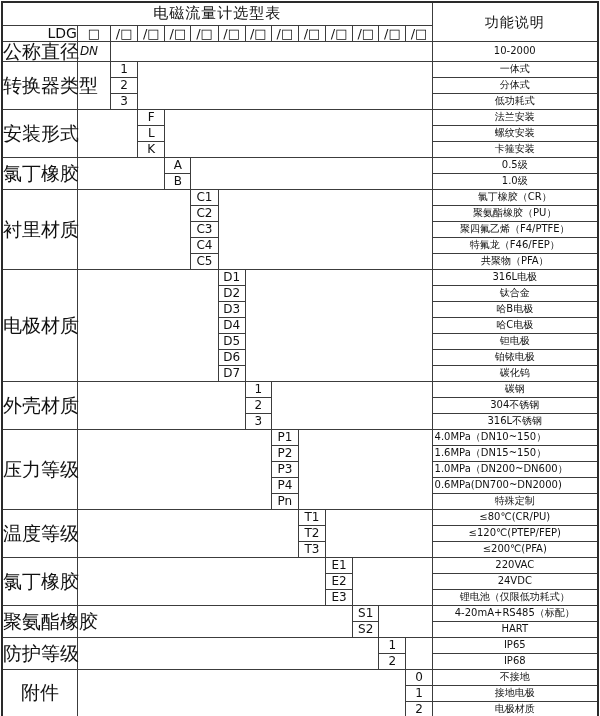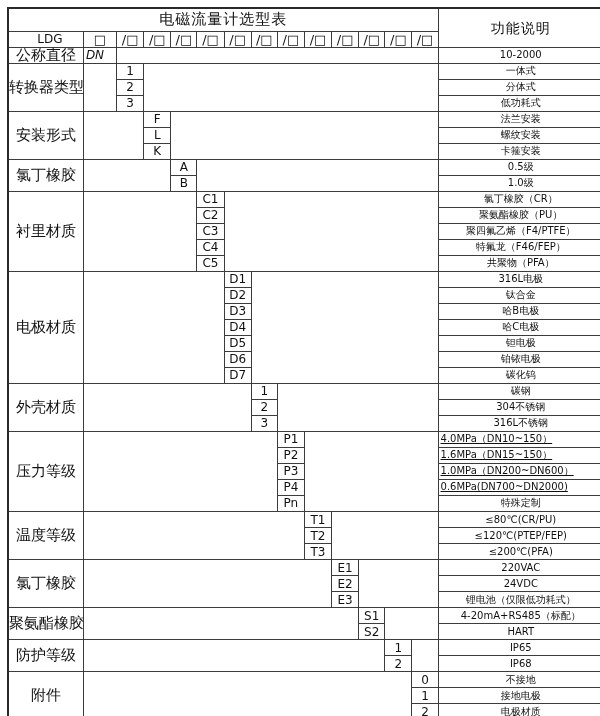--- a/index.html
+++ b/index.html
@@ -1,39 +1,39 @@
 <!DOCTYPE html>
 <html><head>
 <meta charset="utf-8">
 <style>
   html,body { margin:0; padding:0; background:#fff; }
   body { width:600px; font-family:"DejaVu Sans", sans-serif; color:#111; }
-  #wrap { width:514px; height:716px; box-sizing:border-box; padding:7px; }
+  #wrap { width:514px; height:716px; box-sizing:border-box; padding:1px; }
   table#sel-table {
     table-layout:fixed; border-collapse:collapse;
     width:598px; height:714px;
     font-size:13px; color:#111;
   }
   td {
     border:1px solid #3c3c3c;
     padding:0; line-height:1; white-space:nowrap;
     text-align:center; vertical-align:middle;
     overflow:visible;
   }
   table#sel-table { border:2px solid #2a2a2a; }
   td.title-cell   { font-size:15px; letter-spacing:1px; }
   td.fn-header    { font-size:14px; letter-spacing:1px;margin-top:12px; }
-  td.model-prefix { text-align:center; padding-left:8px; font-size:12px; }
+  td.model-prefix { text-align:right; padding-left:8px; font-size:14px; }
   td.box-cell     { font-size:13px; }
   td.slash-cell   { font-size:13px; }
-  td.cat-cell     { font-size:15px; }
+  td.cat-cell     { font-size:19px; }
   td.dn-cell      { text-align:left; padding-left:2px; font-size:12px;font-style:italic; }
   td.code-cell    { font-size:12px; }
   td.desc-cell    { font-size:10px; }
-  td.desc-left    { text-align:left; padding-left:2px;text-decoration:underline; }
+  td.desc-left    { text-align:left; padding-left:2px; }
   tr.r-title { height:23px; }
   tr.r-model { height:16px; }
   tr.r       { height:16px; }
 </style>
 </head>
 <body>
 
 <div id="wrap">
   <table id="sel-table">
     <colgroup>

